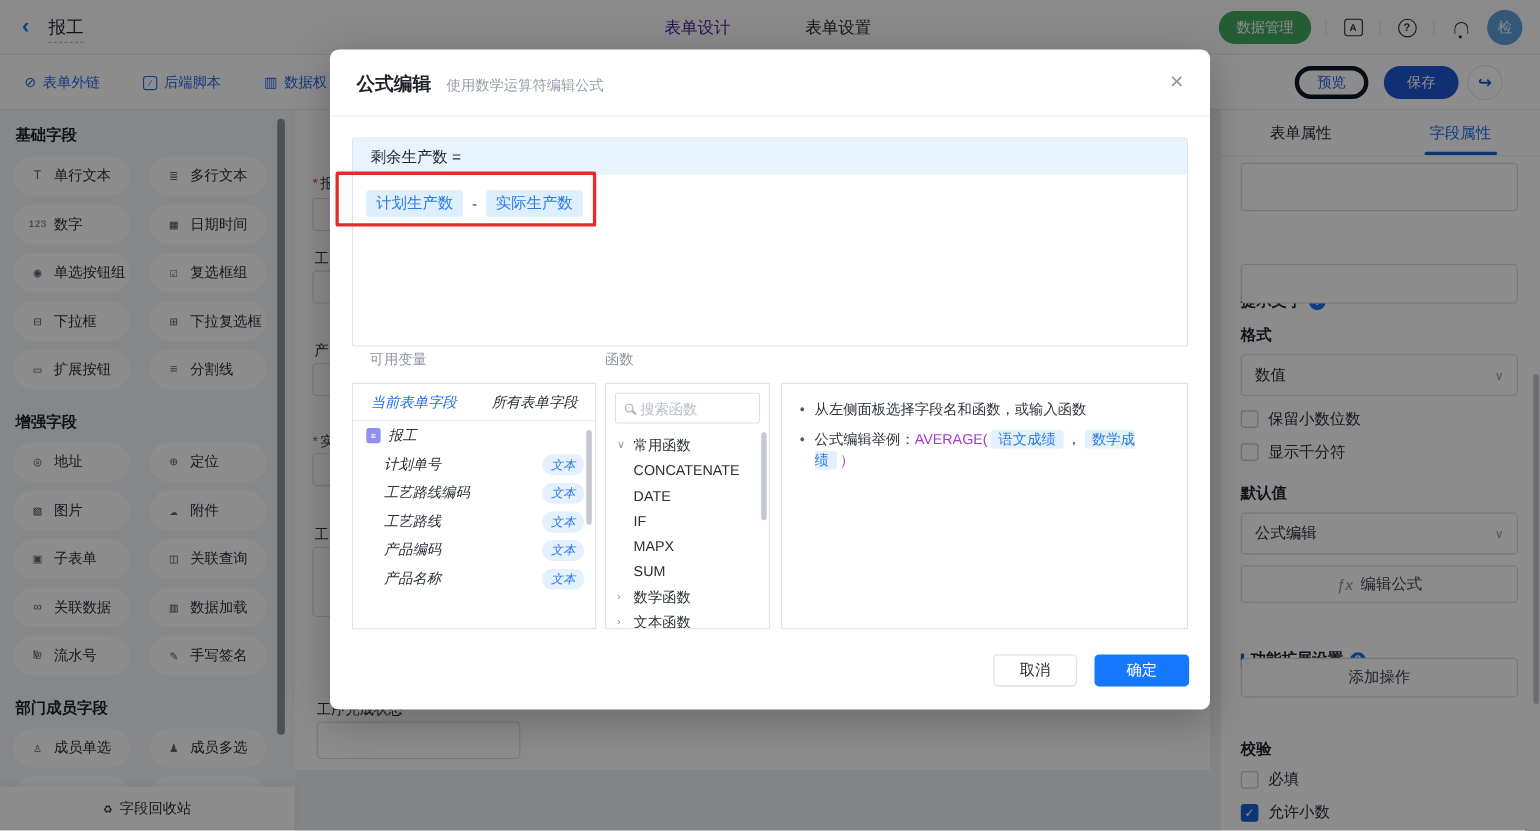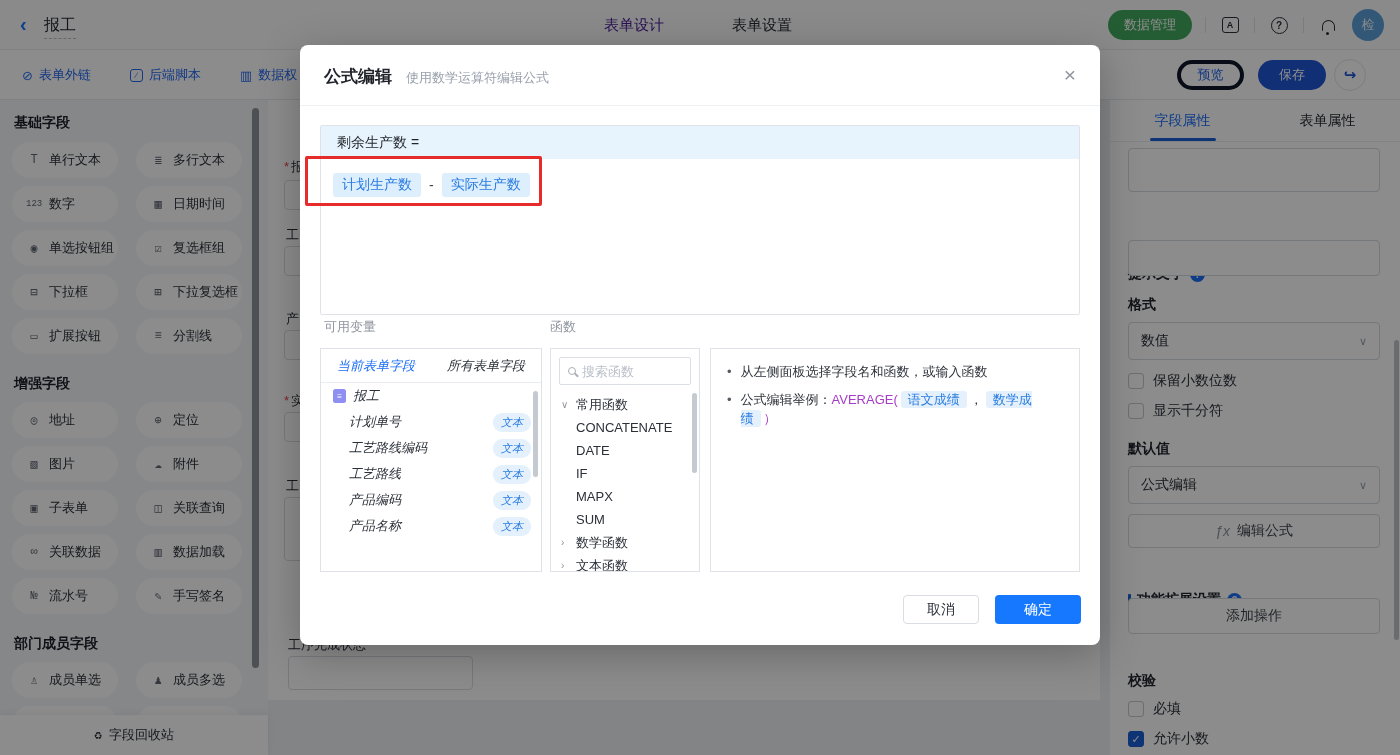--- a/index.html
+++ b/index.html
@@ -266,22 +266,22 @@
     <span class="cfield-label" style="top:292px;"><span class="req">*</span><span>实</span></span>
     <div class="cinput" style="top:312px;height:30px;"></div>
     <span class="cfield-label" style="top:377px;"><span class="req"></span><span>工</span></span>
     <div class="cinput" style="top:397px;height:64px;"></div>
     <span class="cfield-label" style="left:20px;top:536px;">工序完成状态</span>
     <div class="cinput" style="left:20px;top:556px;width:185px;height:34px;"></div>
   </div>
 
   <div class="rpanel">
     <div class="rtabs">
+      <span class="rtab">表单属性</span>
       <span class="rtab active">字段属性</span>
-      <span class="rtab">表单属性</span>
     </div>
     <div class="rinput" style="top:48px;height:44px;"></div>
     <span class="rlabel" style="top:126px;margin-top:39px;">
         <span>提示文字</span>
         <span class="qicon">?</span>
       </span>
     <div class="rinput" style="top:140px;height:36px;"></div>
     <span class="rlabel" style="top:196px;">格式</span>
     <div class="rselect" style="top:222px;">
       <span>数值</span>
@@ -334,21 +334,21 @@
 
     <div class="fbox">
       <div class="fbox-head">剩余生产数 =</div>
       <div class="fchips">
         <span class="chip">计划生产数</span>
         <span class="opminus">-</span>
         <span class="chip">实际生产数</span>
       </div>
     </div>
 
-    <span class="plabel" style="left:24px;">可用变量</span>
+    <span class="plabel" style="left:36px;">可用变量</span>
     <span class="plabel" style="left:250px;">函数</span>
 
     <div class="mpanel" style="left:20px;width:222px;font-style:italic;">
       <div class="vtabs">
         <span class="vtab active">当前表单字段</span>
         <span class="vtab">所有表单字段</span>
       </div>
       <div class="vrow" style="gap:7px;">
         <span class="docicon">≡</span>
         <span>报工</span>

